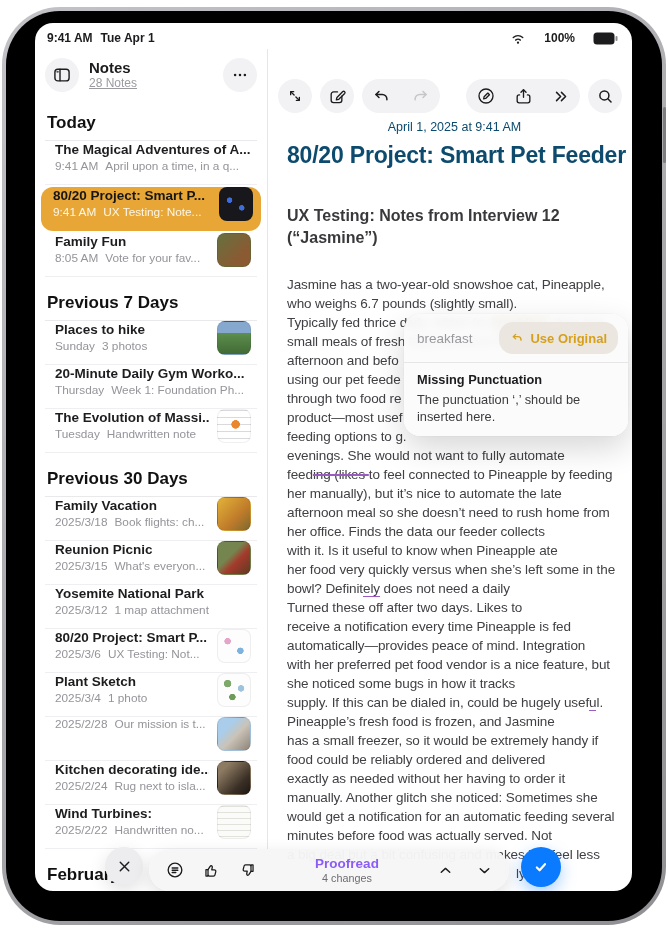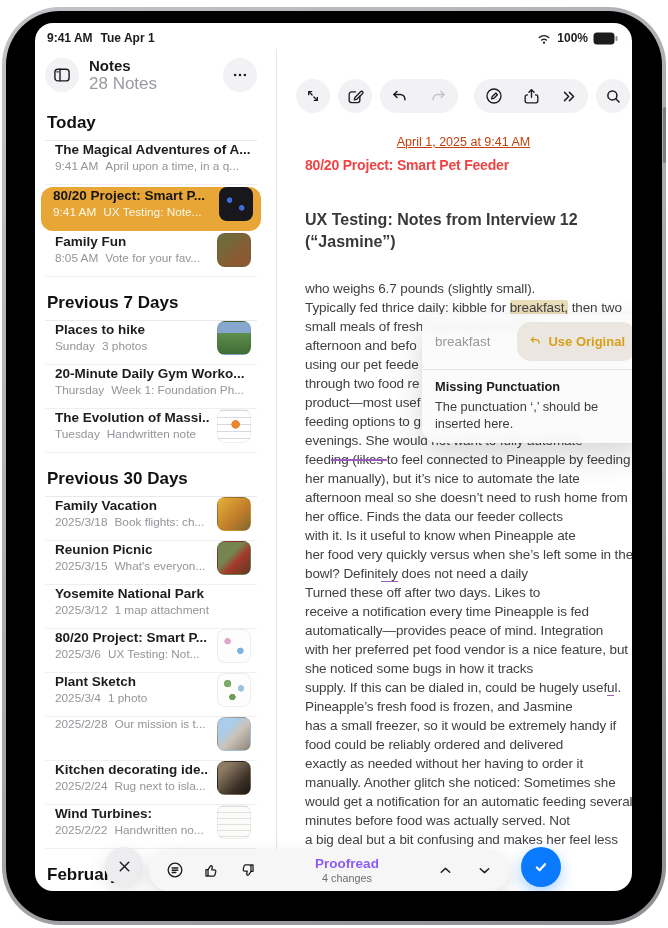--- a/index.html
+++ b/index.html
@@ -12,35 +12,35 @@
        background:linear-gradient(145deg,#c2c2c7,#8f8f94);}
   .bezel{position:absolute;left:6px;top:11px;right:6px;bottom:7px;border-radius:54px;background:#000;}
   .side-btn{position:absolute;right:0;top:100px;width:3px;height:56px;border-radius:2px;background:#7d7d82;}
   .screen{position:absolute;left:35px;top:23px;width:597px;height:868px;border-radius:18px;
           background:#fff;overflow:hidden;}
 
   
   .statusbar{position:absolute;left:0;top:0;right:0;height:26px;display:flex;align-items:center;
              justify-content:space-between;padding:4px 14px 0 12px;font-size:12px;font-weight:700;color:#1c1c1e;}
   .sb-left{display:flex;gap:8px;}
-  .sb-right{display:flex;align-items:center;gap:5px;}
-
-  
-  .content{position:absolute;left:0;top:26px;right:0;bottom:0;display:flex;gap:9px;}
+  .sb-right{display:flex;align-items:center;gap:18px;}
+
+  
+  .content{position:absolute;left:0;top:26px;right:0;bottom:0;display:flex;}
   .sidebar{width:232px;height:100%;overflow:hidden;padding:0 10px;position:relative;}
   .vdivider{width:1px;background:#e6e6e8;}
   .notepane{flex:1;position:relative;overflow:hidden;}
 
   
   .sb-header{margin-top:4px;height:44px;display:flex;align-items:center;gap:10px;}
   .circle-btn{width:34px;height:34px;border-radius:50%;background:#f2f2f4;display:flex;
               align-items:center;justify-content:center;flex:none;border:none;padding:0;cursor:pointer;}
   .sb-titlebox{flex:1;line-height:1.15;}
   .sb-title{font-size:15px;font-weight:700;color:#1c1c1e;}
-  .sb-count{font-size:17px;color:#9a9aa0;}
+  .sb-count{font-size:12px;color:#9a9aa0;text-decoration:underline;}
   .sb-section{margin-top:14px;}
   .sec-header{font-size:17px;font-weight:700;color:#111;padding:2px 0 7px 2px;border-bottom:1px solid #e9e9eb;}
   .sb-item{height:44px;display:flex;align-items:flex-start;gap:8px;padding:0 6px 0 10px;border-bottom:1px solid #efeff1;}
   .sb-item .txt{flex:1;min-width:0;line-height:1.3;}
   .it-title{font-size:13.5px;font-weight:700;color:#1d1d1f;white-space:nowrap;overflow:hidden;}
   .it-meta{font-size:11.8px;color:#94949a;white-space:nowrap;overflow:hidden;}
   .it-meta .time{margin-right:7px;}
   .thumb{width:34px;height:34px;border-radius:8px;flex:none;background:#ddd;border:1px solid rgba(0,0,0,.06);}
   .sb-item.selected{background:#e7a636;border-radius:12px;border-bottom:none;margin:2px -4px;padding:0 8px 0 12px;}
   .sb-item.selected .it-title{color:#161616;}
@@ -59,37 +59,37 @@
   .th-wind-sketch{background:#fbfbf9;background-image:linear-gradient(#e2e2dd 1px,transparent 1px);background-size:100% 6px;}
 
   
   .note-toolbar{position:absolute;left:0;right:0;top:30px;height:34px;display:flex;align-items:center;
                 padding:0 10px;gap:8px;}
   .capsule{height:34px;border-radius:17px;background:#f2f2f4;display:flex;align-items:center;padding:0 10px;gap:16px;border:none;}
   .tb-spacer{flex:1;}
   .icon-dark{stroke:#1c1c1e;}
   .icon-gray{stroke:#c6c6c9;}
   .note-scroll{position:absolute;left:0;right:0;top:64px;bottom:0;padding:0 10px 0 19px;}
-  .note-date{margin-top:22px;text-align:center;font-size:12.5px;color:#c2410c;text-decoration:underline;}
-  .note-title{margin-top:8px;font-size:14px;font-weight:700;color:#ef4444;letter-spacing:-.2px;white-space:nowrap;}
+  .note-date{margin-top:7px;text-align:center;font-size:12.5px;color:#0c4a6e;}
+  .note-title{margin-top:8px;font-size:23px;font-weight:700;color:#0c4a6e;letter-spacing:-.2px;white-space:nowrap;}
   .note-heading{margin-top:20px;font-size:16px;font-weight:700;color:#39393c;line-height:22px;max-width:320px;}
   .note-body{margin-top:26px;}
   .bline{height:19px;line-height:19px;font-size:13.5px;letter-spacing:-.1px;color:#414145;white-space:pre;}
   .m-hl{background:#ece0bb;border-bottom:1.8px solid #9c5bc0;border-radius:2px;}
   .m-st{text-decoration:line-through;text-decoration-color:#9c5bc0;text-decoration-thickness:1.6px;}
   .m-ul{border-bottom:1.8px solid #9c5bc0;}
 
   
   .popup{position:absolute;left:369px;top:265px;width:224px;border-radius:16px;
          background:rgba(251,251,251,.9);backdrop-filter:blur(5px);-webkit-backdrop-filter:blur(5px);
          box-shadow:0 12px 32px rgba(0,0,0,.16),0 0 0 .5px rgba(0,0,0,.04);overflow:hidden;}
   .popup-row1{display:flex;align-items:center;justify-content:space-between;padding:8px 10px 8px 13px;}
   .popup-original{font-size:13.5px;color:#98989d;}
   .use-original{display:flex;align-items:center;gap:5px;background:#ebe7e0;border:none;border-radius:14px;
-                height:39px;padding:12px 11px;font-size:13px;font-weight:600;color:#d7a01c;cursor:pointer;
+                height:32px;padding:12px 11px;font-size:13px;font-weight:600;color:#d7a01c;cursor:pointer;
                 font-family:"Liberation Sans",sans-serif;}
   .popup-div{height:1px;background:#e6e6e6;margin:0 0 0 0;}
   .popup-body{padding:9px 13px 11px 13px;}
   .popup-title{font-size:12.8px;font-weight:700;color:#1c1c1e;}
   .popup-desc{margin-top:4px;font-size:12.8px;color:#3c3c3f;line-height:17px;}
 
   
   .pf-close{position:absolute;left:70px;top:824px;width:38px;height:38px;border-radius:50%;background:#ededef;
             border:none;display:flex;align-items:center;justify-content:center;cursor:pointer;
             box-shadow:0 6px 18px rgba(0,0,0,.12);}
@@ -386,20 +386,21 @@
                 <path d="M14.9 14.9 19 19"></path>
             </svg>
           </button>
         </div>
 
         <div class="note-scroll">
           <div class="note-date">April 1, 2025 at 9:41 AM</div>
           <h1 class="note-title" style="margin:8px 0 0 0;">80/20 Project: Smart Pet Feeder</h1>
           <h2 class="note-heading" style="margin:36px 0 0 0;">UX Testing: Notes from Interview 12 (“Jasmine”)</h2>
           <div class="note-body">
+              <div class="bline"><span>Jasmine has a two-year-old snowshoe cat, Pineapple,</span></div>
               <div class="bline"><span>who weighs 6.7 pounds (slightly small).</span></div>
               <div class="bline"><span>Typically fed thrice daily: kibble for </span><span class="m-hl">breakfast,</span><span> then two</span></div>
               <div class="bline"><span>small meals of fresh food served in the</span></div>
               <div class="bline"><span>afternoon and befo</span></div>
               <div class="bline"><span>using our pet feede</span></div>
               <div class="bline"><span>through two food re</span></div>
               <div class="bline"><span>product—most usef</span></div>
               <div class="bline"><span>feeding options to g.</span></div>
               <div class="bline"><span>evenings. She would not want to fully automate</span></div>
               <div class="bline"><span>feed</span><span class="m-st">ing (likes </span><span>to feel connected to Pineapple by feeding</span></div>

